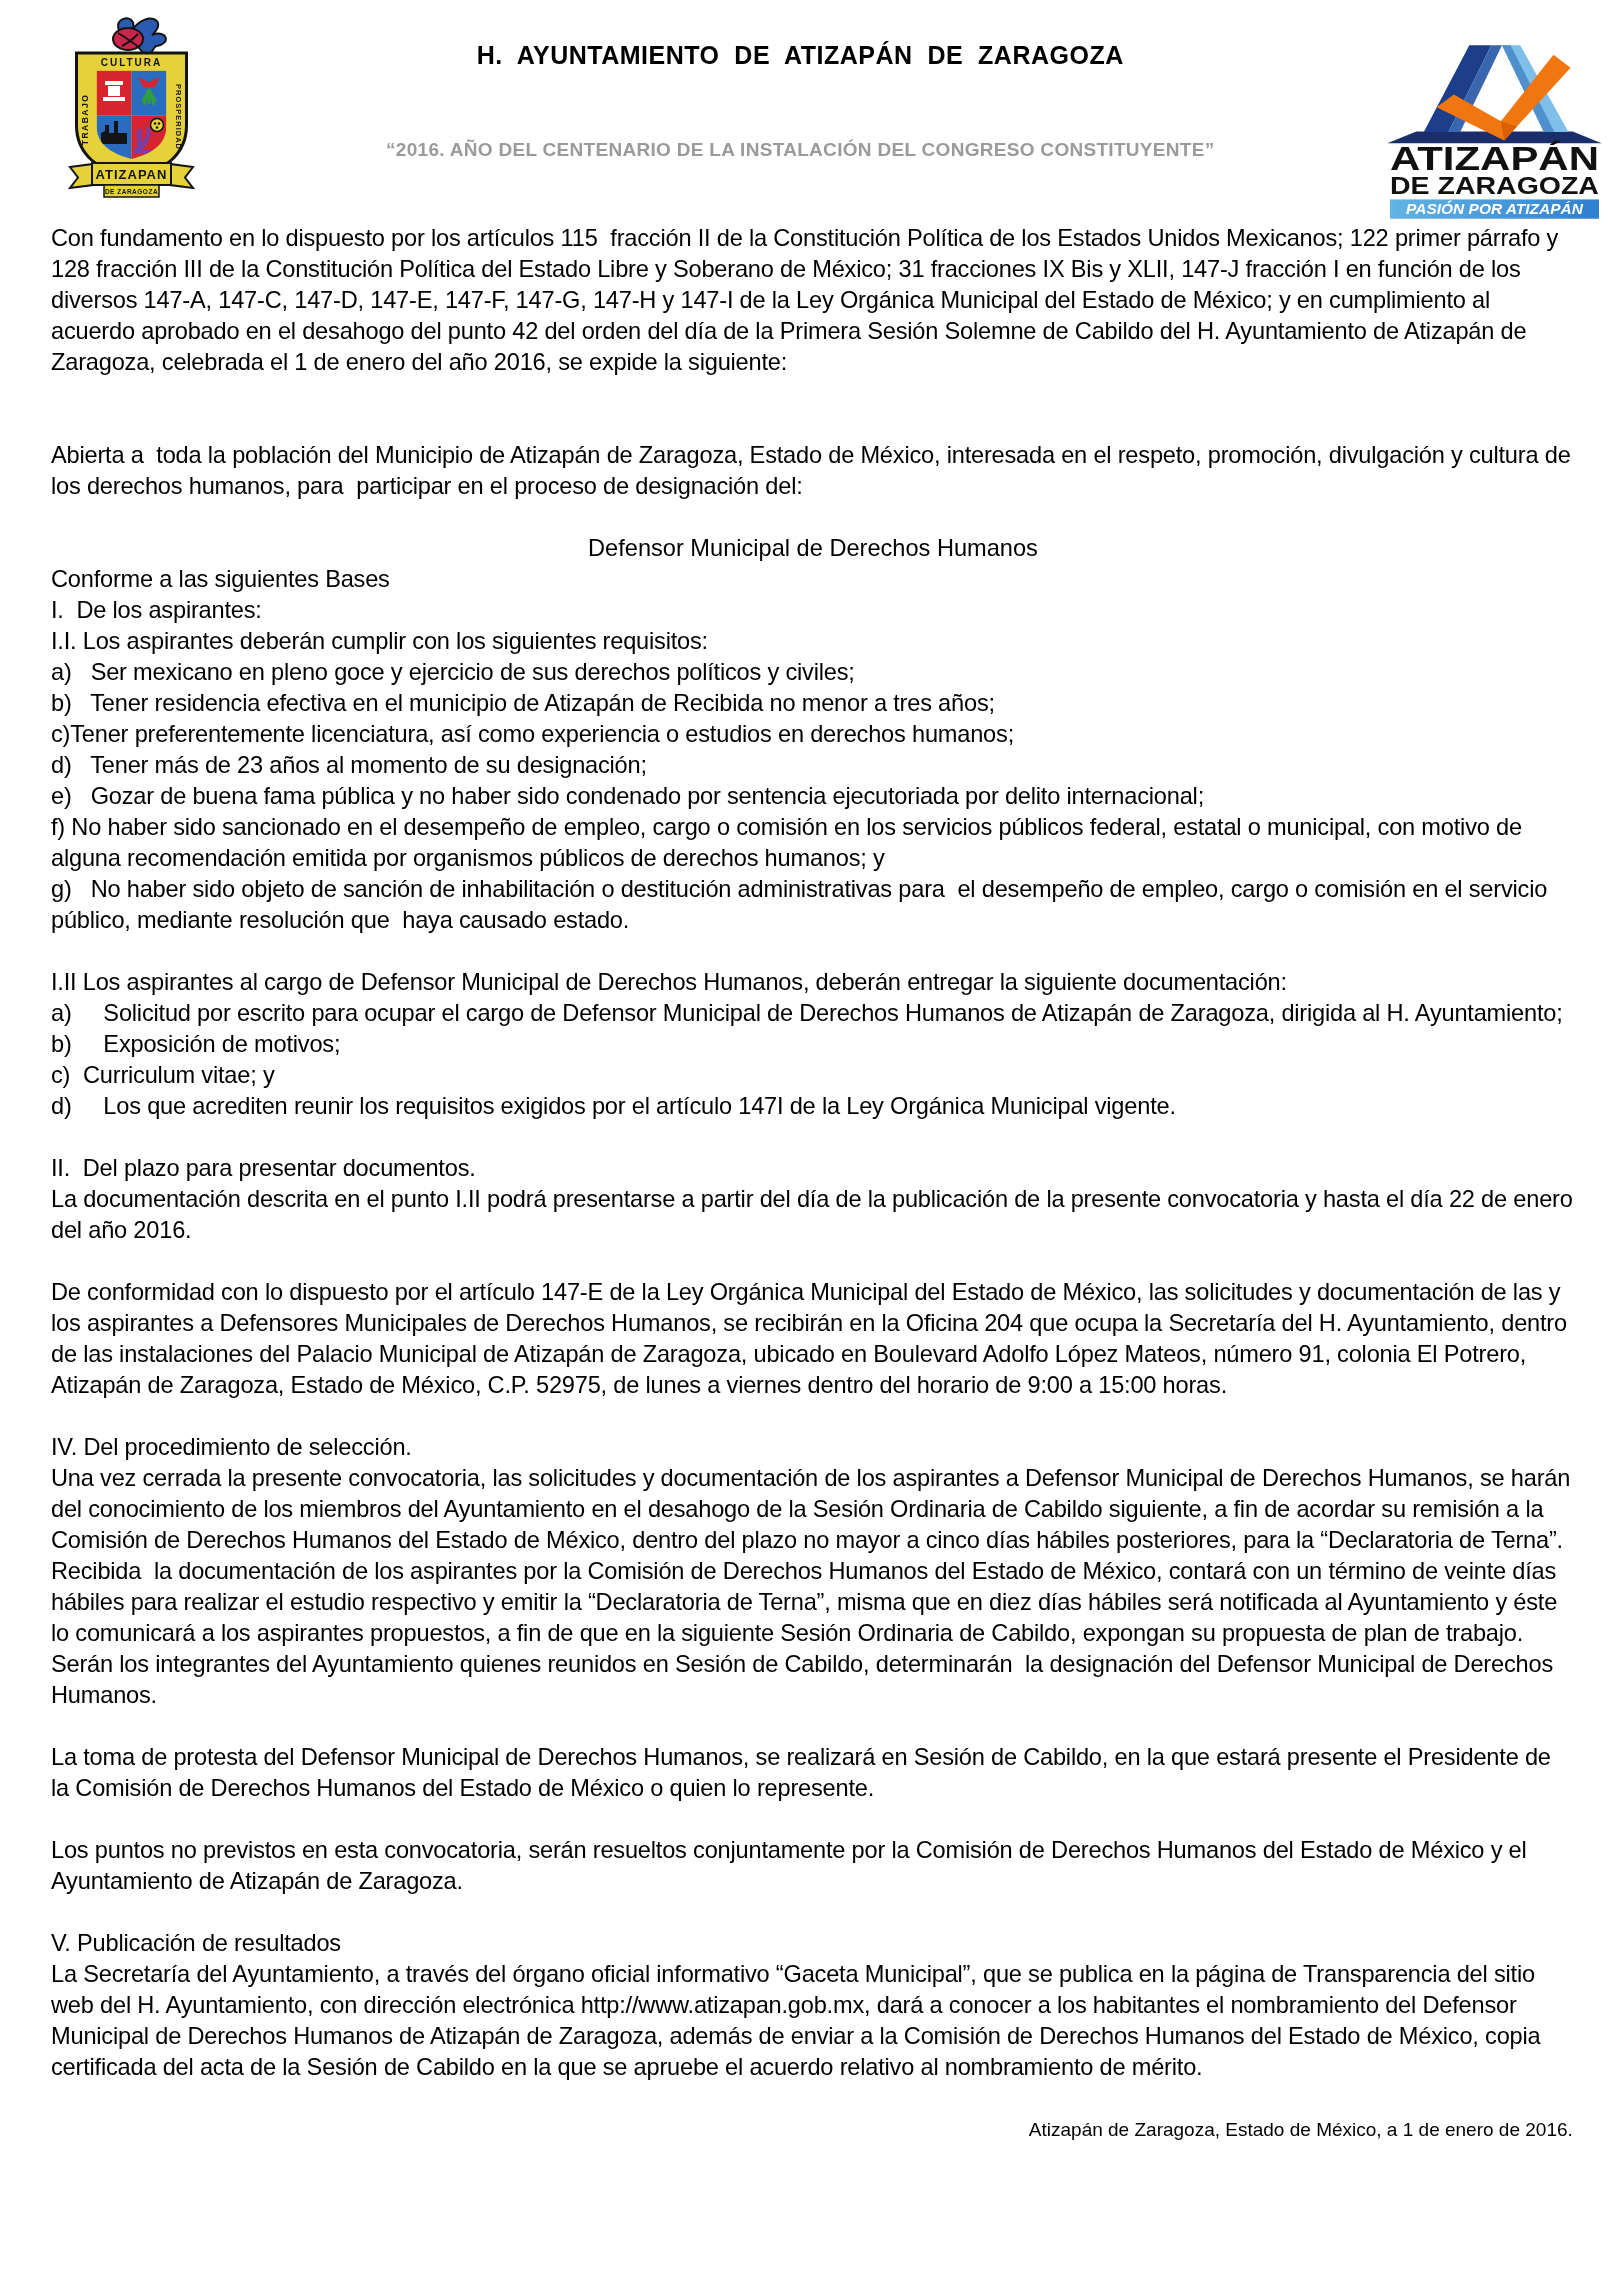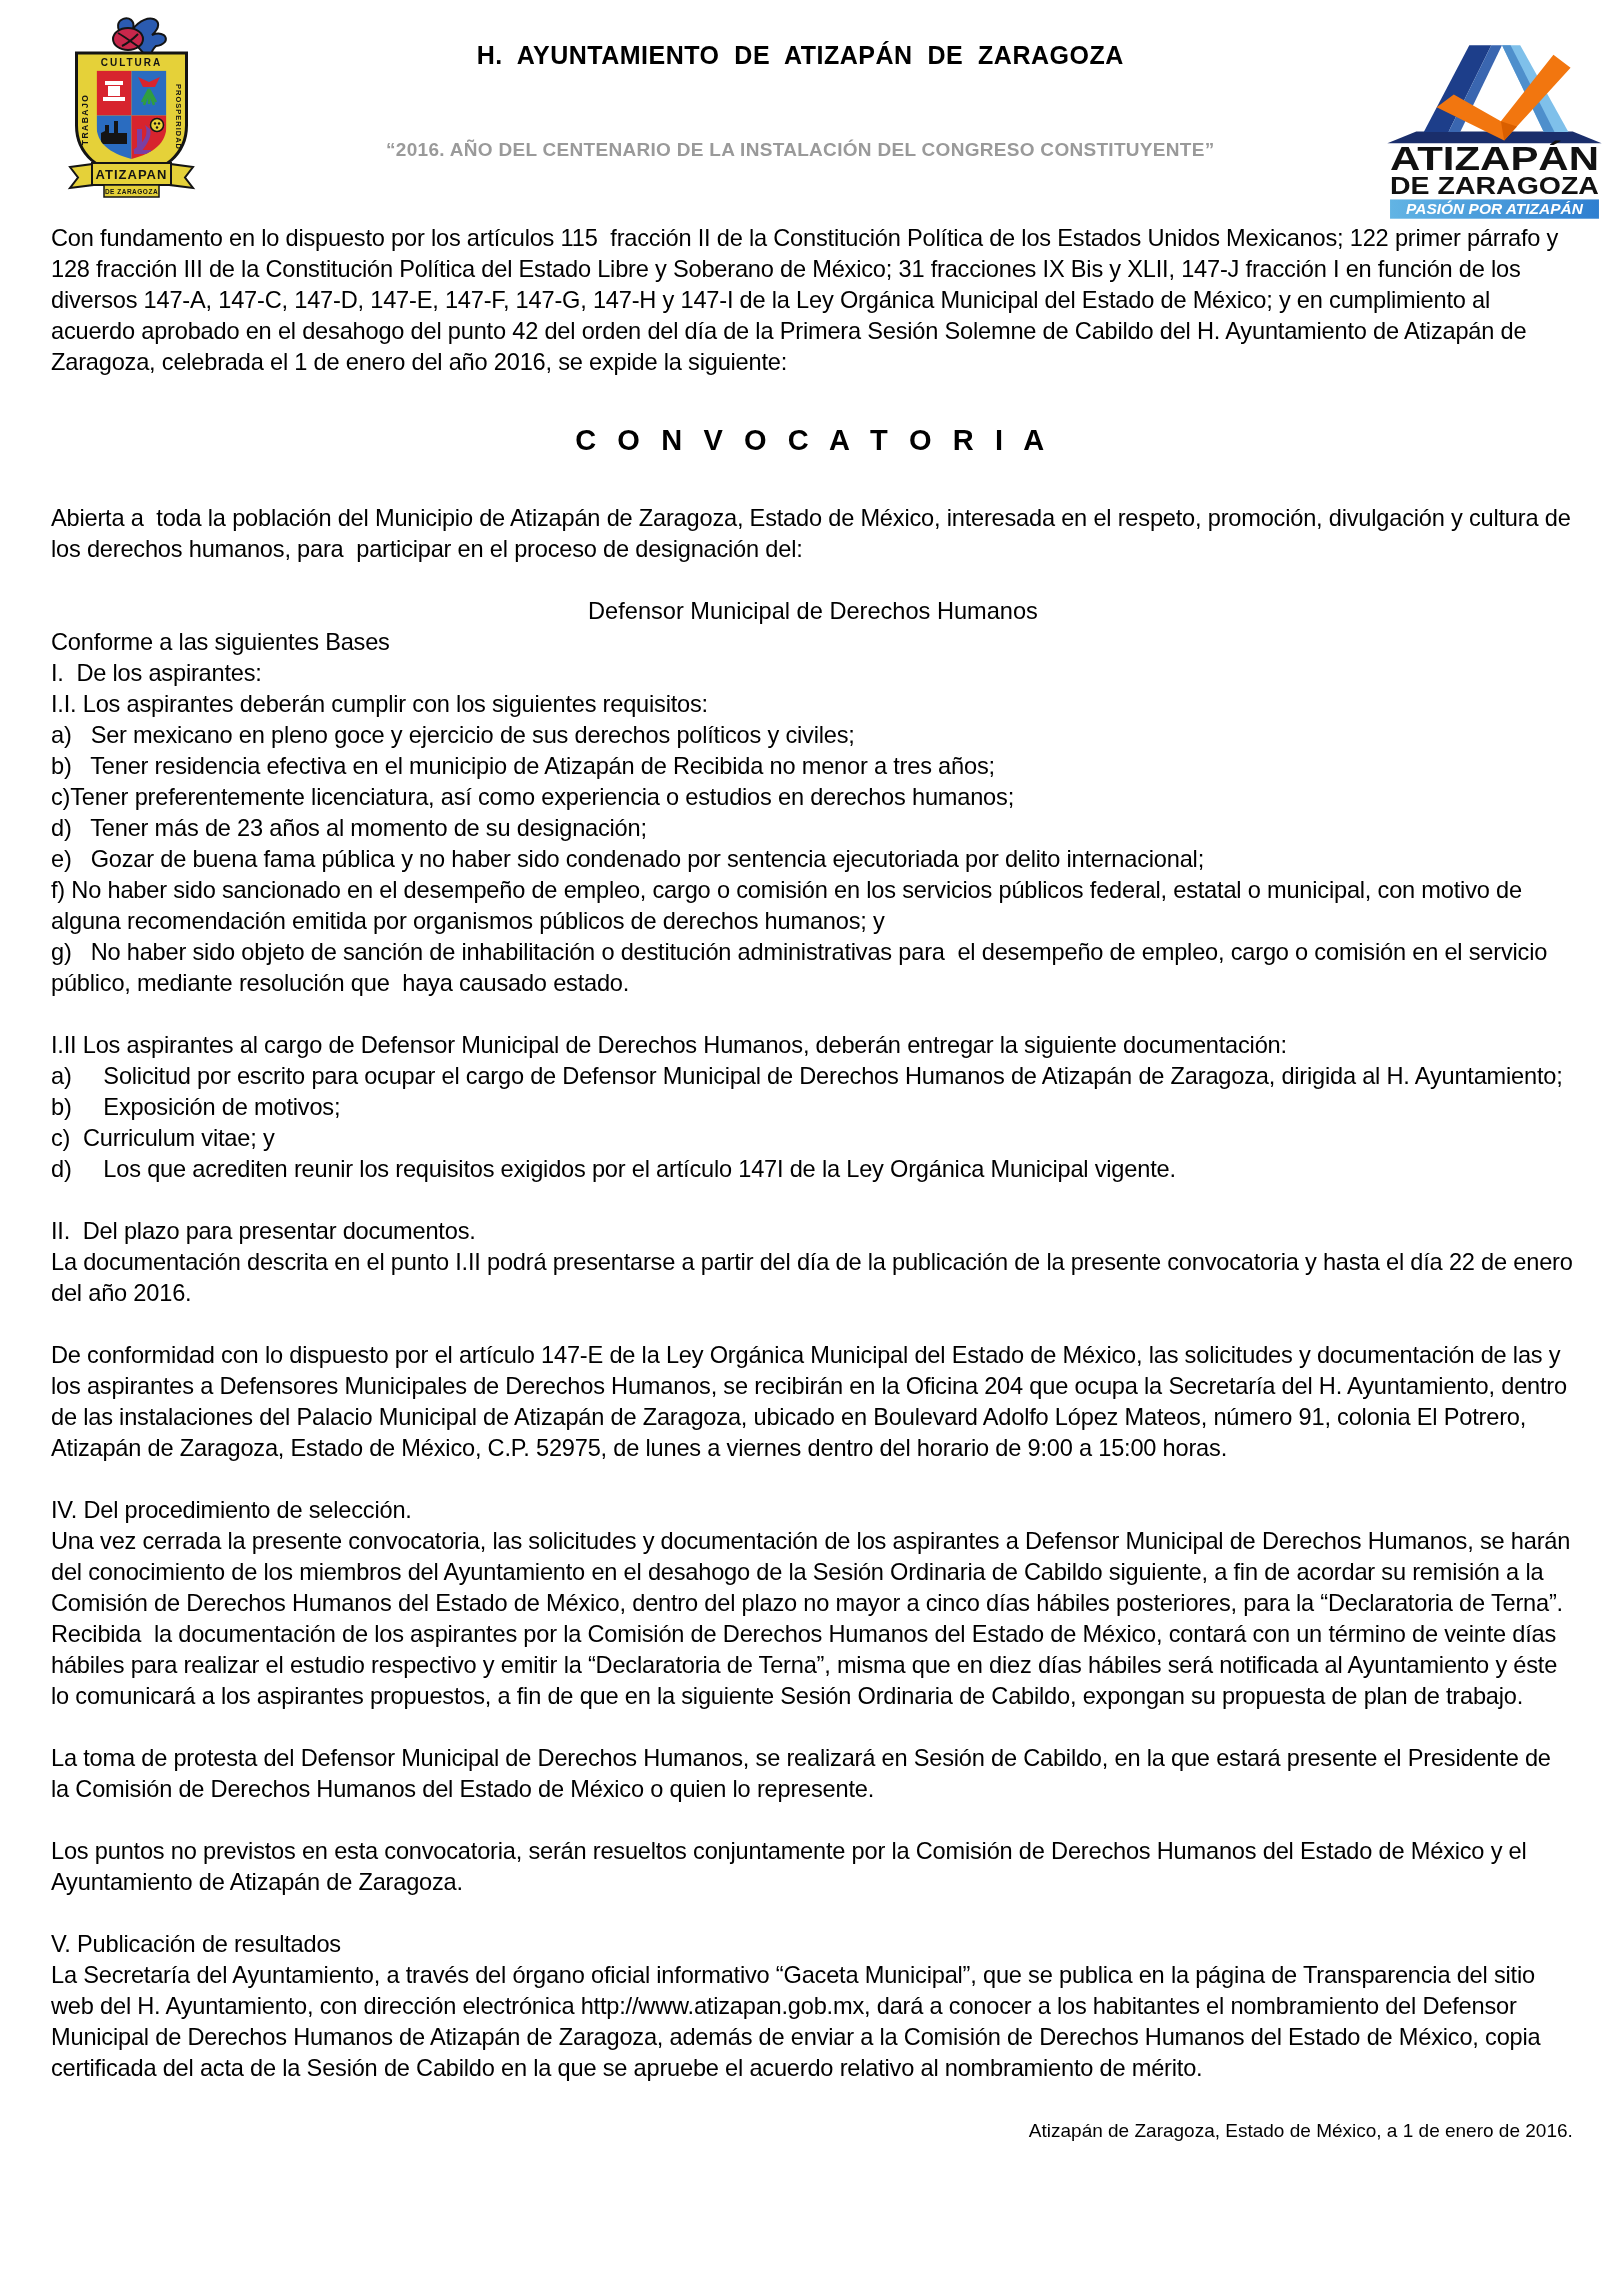--- a/index.html
+++ b/index.html
@@ -112,21 +112,20 @@
         <text x="210" y="308" text-anchor="middle" font-size="44" font-weight="bold" fill="#111111" textLength="390" lengthAdjust="spacingAndGlyphs">DE ZARAGOZA</text>
         <rect x="15" y="318" width="390" height="36" fill="url(#tagbar)"></rect>
         <text x="210" y="345" text-anchor="middle" font-size="27" font-weight="bold" font-style="italic" fill="#ffffff" textLength="330" lengthAdjust="spacingAndGlyphs">PASIÓN POR ATIZAPÁN</text>
       </svg>
     </div>
   </div>
 
   <div class="doc">
       <div class="p-body">Con fundamento en lo dispuesto por los artículos 115  fracción II de la Constitución Política de los Estados Unidos Mexicanos; 122 primer párrafo y 128 fracción III de la Constitución Política del Estado Libre y Soberano de México; 31 fracciones IX Bis y XLII, 147-J fracción I en función de los diversos 147-A, 147-C, 147-D, 147-E, 147-F, 147-G, 147-H y 147-I de la Ley Orgánica Municipal del Estado de México; y en cumplimiento al acuerdo aprobado en el desahogo del punto 42 del orden del día de la Primera Sesión Solemne de Cabildo del H. Ayuntamiento de Atizapán de Zaragoza, celebrada el 1 de enero del año 2016, se expide la siguiente:</div>
       <div class="p-spacer"></div>
-      <div class="p-title">C O N V O C A T O R I A</div>
       <div class="p-spacer"></div>
       <div class="p-body">Abierta a  toda la población del Municipio de Atizapán de Zaragoza, Estado de México, interesada en el respeto, promoción, divulgación y cultura de los derechos humanos, para  participar en el proceso de designación del:</div>
       <div class="p-spacer"></div>
       <div class="p-center">Defensor Municipal de Derechos Humanos</div>
       <div class="p-body">Conforme a las siguientes Bases</div>
       <div class="p-body">I.  De los aspirantes:</div>
       <div class="p-body">I.I. Los aspirantes deberán cumplir con los siguientes requisitos:</div>
       <div class="p-body">a)   Ser mexicano en pleno goce y ejercicio de sus derechos políticos y civiles;</div>
       <div class="p-body">b)   Tener residencia efectiva en el municipio de Atizapán de Recibida no menor a tres años;</div>
       <div class="p-body">c)Tener preferentemente licenciatura, así como experiencia o estudios en derechos humanos;</div>
@@ -142,20 +141,21 @@
       <div class="p-body">d)     Los que acrediten reunir los requisitos exigidos por el artículo 147I de la Ley Orgánica Municipal vigente.</div>
       <div class="p-spacer"></div>
       <div class="p-body">II.  Del plazo para presentar documentos.</div>
       <div class="p-body">La documentación descrita en el punto I.II podrá presentarse a partir del día de la publicación de la presente convocatoria y hasta el día 22 de enero del año 2016.</div>
       <div class="p-spacer"></div>
       <div class="p-body">De conformidad con lo dispuesto por el artículo 147-E de la Ley Orgánica Municipal del Estado de México, las solicitudes y documentación de las y los aspirantes a Defensores Municipales de Derechos Humanos, se recibirán en la Oficina 204 que ocupa la Secretaría del H. Ayuntamiento, dentro de las instalaciones del Palacio Municipal de Atizapán de Zaragoza, ubicado en Boulevard Adolfo López Mateos, número 91, colonia El Potrero, Atizapán de Zaragoza, Estado de México, C.P. 52975, de lunes a viernes dentro del horario de 9:00 a 15:00 horas.</div>
       <div class="p-spacer"></div>
       <div class="p-body">IV. Del procedimiento de selección.</div>
       <div class="p-body">Una vez cerrada la presente convocatoria, las solicitudes y documentación de los aspirantes a Defensor Municipal de Derechos Humanos, se harán del conocimiento de los miembros del Ayuntamiento en el desahogo de la Sesión Ordinaria de Cabildo siguiente, a fin de acordar su remisión a la Comisión de Derechos Humanos del Estado de México, dentro del plazo no mayor a cinco días hábiles posteriores, para la “Declaratoria de Terna”.</div>
       <div class="p-body">Recibida  la documentación de los aspirantes por la Comisión de Derechos Humanos del Estado de México, contará con un término de veinte días hábiles para realizar el estudio respectivo y emitir la “Declaratoria de Terna”, misma que en diez días hábiles será notificada al Ayuntamiento y éste lo comunicará a los aspirantes propuestos, a fin de que en la siguiente Sesión Ordinaria de Cabildo, expongan su propuesta de plan de trabajo.</div>
+      <div class="p-body">Serán los integrantes del Ayuntamiento quienes reunidos en Sesión de Cabildo, determinarán  la designación del Defensor Municipal de Derechos Humanos.</div>
       <div class="p-spacer"></div>
       <div class="p-body">La toma de protesta del Defensor Municipal de Derechos Humanos, se realizará en Sesión de Cabildo, en la que estará presente el Presidente de la Comisión de Derechos Humanos del Estado de México o quien lo represente.</div>
       <div class="p-spacer"></div>
       <div class="p-body">Los puntos no previstos en esta convocatoria, serán resueltos conjuntamente por la Comisión de Derechos Humanos del Estado de México y el Ayuntamiento de Atizapán de Zaragoza.</div>
       <div class="p-spacer"></div>
       <div class="p-body">V. Publicación de resultados</div>
       <div class="p-body">La Secretaría del Ayuntamiento, a través del órgano oficial informativo “Gaceta Municipal”, que se publica en la página de Transparencia del sitio web del H. Ayuntamiento, con dirección electrónica http://www.atizapan.gob.mx, dará a conocer a los habitantes el nombramiento del Defensor Municipal de Derechos Humanos de Atizapán de Zaragoza, además de enviar a la Comisión de Derechos Humanos del Estado de México, copia certificada del acta de la Sesión de Cabildo en la que se apruebe el acuerdo relativo al nombramiento de mérito.</div>
       <div class="p-spacer"></div>
       <div class="p-right">Atizapán de Zaragoza, Estado de México, a 1 de enero de 2016.</div>
     </div>

